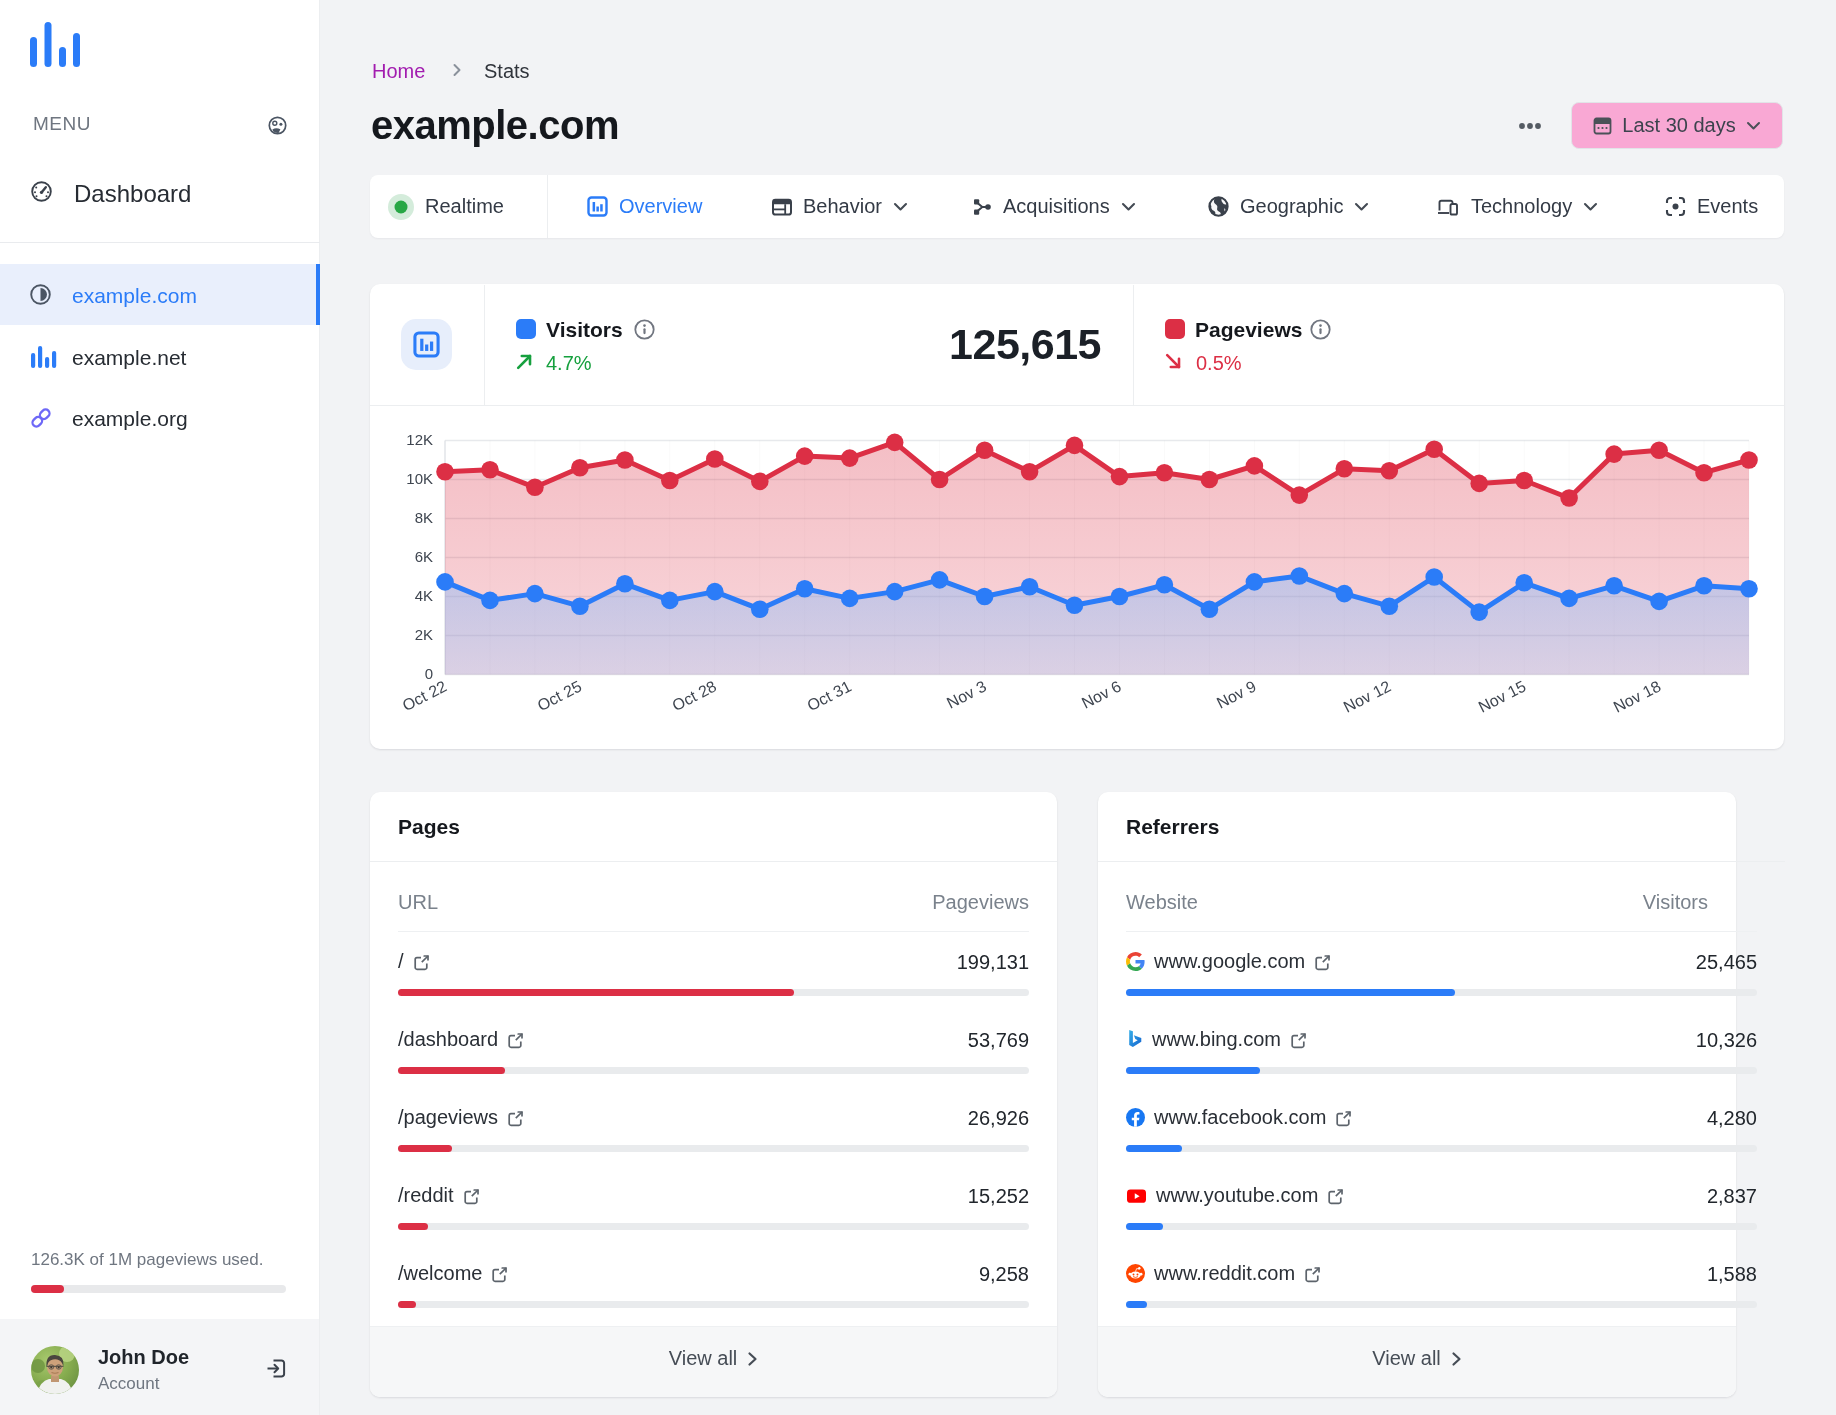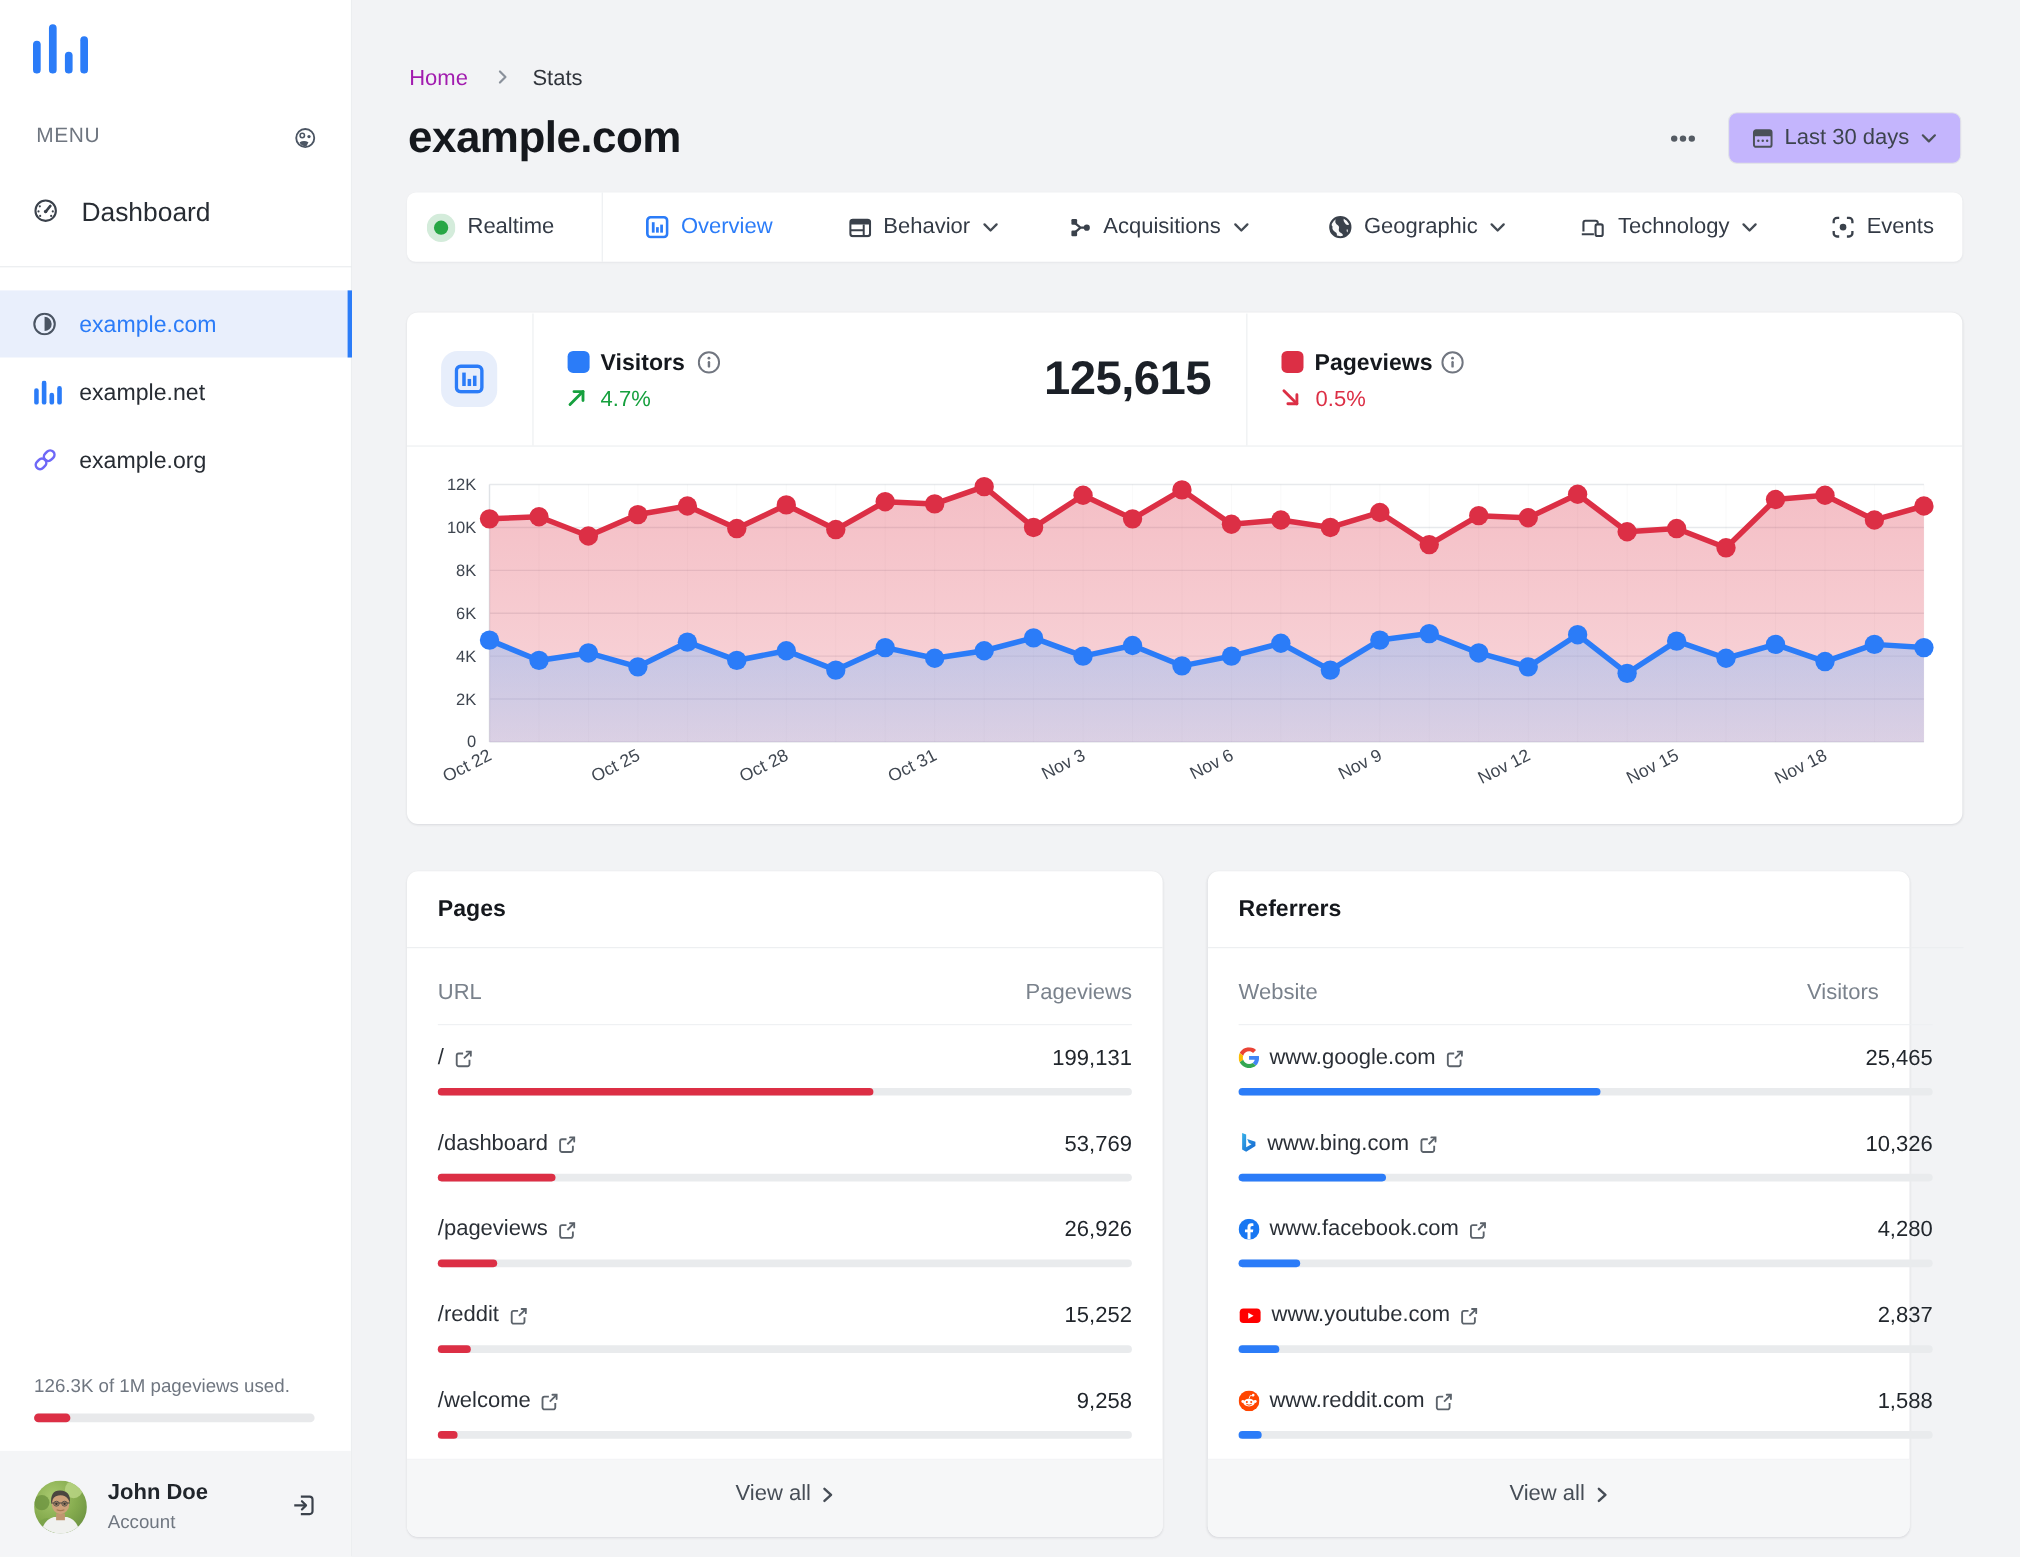--- a/index.html
+++ b/index.html
@@ -7,21 +7,21 @@
 .abs{position:absolute}
 
 #side{position:absolute;left:0;top:0;width:320px;height:1415px;background:#fff;border-right:1px solid #eceef0}
 .menu-lab{position:absolute;left:33px;top:113px;font-size:19px;color:#6f7680;letter-spacing:.5px}
 .divh{position:absolute;left:0;width:320px;height:1px;background:#e9ebee}
 .site-txt{font-size:21px;color:#272c33}
 
 .card{position:absolute;background:#fff;border-radius:10px;box-shadow:0 1px 2px rgba(16,24,40,.06),0 1px 3px rgba(16,24,40,.05)}
 .crumb{position:absolute;top:60px;font-size:20px;color:#a21caf}
 .title{position:absolute;left:371px;top:103px;font-size:40px;font-weight:bold;color:#15181d;letter-spacing:-.5px}
-.btn{position:absolute;left:1571px;top:102px;width:212px;height:47px;background:#c4b5fd;border:1px solid #e2e4e8;border-radius:8px;display:flex;align-items:center;justify-content:center;gap:10px;font-size:20px;color:#3c434d}
+.btn{position:absolute;left:1571px;top:102px;width:212px;height:47px;background:#f9a8d4;border:1px solid #e2e4e8;border-radius:8px;display:flex;align-items:center;justify-content:center;gap:10px;font-size:20px;color:#3c434d}
 
 #tabs{position:absolute;left:370px;top:175px;width:1414px;height:63px;background:#fff;border-radius:8px;box-shadow:0 1px 2px rgba(16,24,40,.05)}
 .tab{position:absolute;top:0;height:63px;display:flex;align-items:center;gap:11px;font-size:20px;color:#333a45}
 .tab svg{flex:0 0 auto}
 
 .swatch{position:absolute;width:20px;height:20px;border-radius:5px}
 .stat-t{position:absolute;font-size:21px;font-weight:bold;color:#15181d}
 .pct{position:absolute;font-size:20px}
 .bignum{position:absolute;font-size:43px;font-weight:bold;color:#1b2027;letter-spacing:-.5px}
 .vdiv{position:absolute;width:1px;background:#eceef0}

